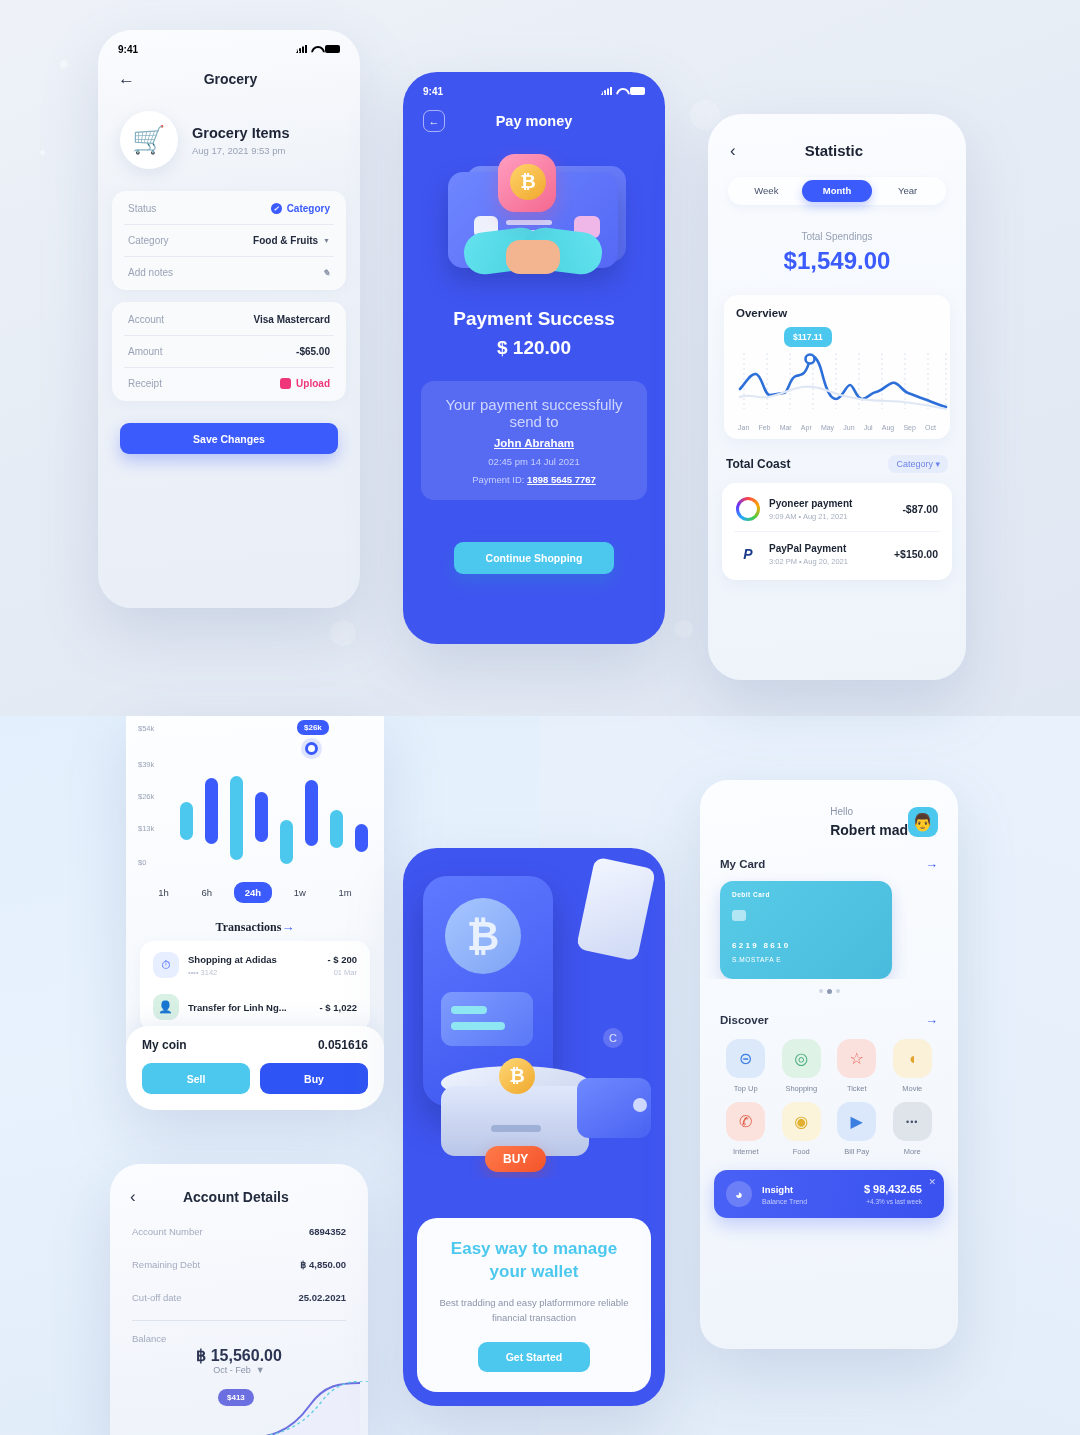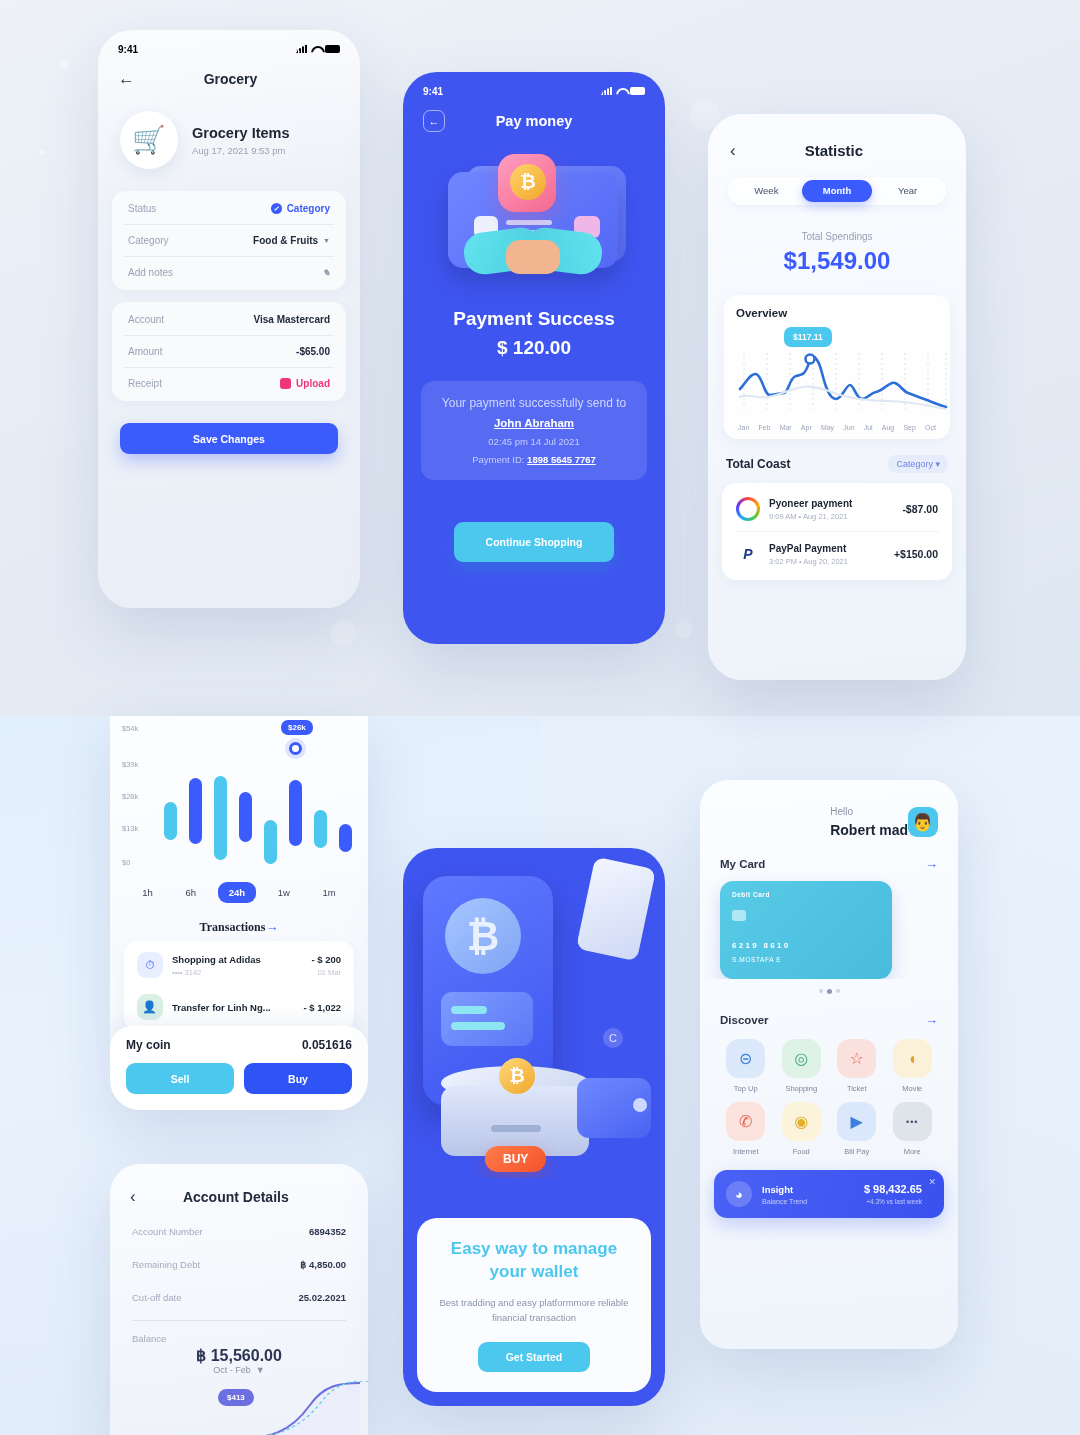--- a/index.html
+++ b/index.html
@@ -81,26 +81,26 @@
     background:linear-gradient(140deg,#ffd36a,#f0a82e);display:flex;align-items:center;justify-content:center;
     font-size:19px;color:#fff;font-weight:bold; }
   .ic-hand { position:absolute;left:16px;bottom:-4px;width:78px;height:42px;border-radius:20px;
     background:linear-gradient(120deg,#63e3ee,#49cfe0);transform:rotate(-7deg); }
   .ic-hand2 { position:absolute;right:16px;bottom:-4px;width:78px;height:42px;border-radius:20px;
     background:linear-gradient(240deg,#63e3ee,#49cfe0);transform:rotate(7deg); }
   .ic-palm { position:absolute;left:58px;bottom:-6px;width:54px;height:34px;border-radius:14px;background:#f3b58f; }
   .p2title { text-align:center;font-size:19px;font-weight:bold;margin-top:26px; }
   .p2amt { text-align:center;font-size:19px;font-weight:bold;margin-top:7px; }
   .p2box { margin:22px 18px 0;background:rgba(255,255,255,.13);border-radius:13px;padding:15px 12px;text-align:center; }
-  .p2b1 { font-size:12px;color:#cfd7ff; }
+  .p2b1 { font-size:15px;color:#cfd7ff; }
   .p2b2 { font-size:11.5px;font-weight:bold;margin-top:7px;text-decoration:underline; }
   .p2b3 { font-size:9.5px;color:#c6cfff;margin-top:7px; }
   .p2b4 { font-size:9.5px;color:#c6cfff;margin-top:7px; }
   .p2b4 u { color:#fff;font-weight:bold; }
-  .btn-cy { margin:42px auto 0;width:160px;height:40px;border-radius:9px;background:#4cc8ee;
+  .btn-cy { margin:42px auto 0;width:160px;height:32px;border-radius:9px;background:#4cc8ee;
     display:flex;align-items:center;justify-content:center;font-size:10.5px;font-weight:bold;
     box-shadow:0 8px 18px rgba(40,150,200,.3); }
 
   
   #p3 { left:708px; top:114px; width:258px; height:566px;
     background:linear-gradient(175deg,#fafcff 0%,#eef3fa 100%); }
   .p3head { display:flex;align-items:center;padding:28px 22px 0; }
   .p3head .ttl { flex:1;text-align:center;font-size:15px;font-weight:bold;color:#1b2333;margin-left:-12px; }
   .seg { margin:18px 20px 0;height:28px;border-radius:14px;background:rgba(255,255,255,.75);
     display:flex;align-items:center;padding:3px; box-shadow:0 3px 10px rgba(150,170,210,.12); }
@@ -124,21 +124,21 @@
   .txico { width:24px;height:24px;border-radius:50%;flex:none;display:flex;align-items:center;justify-content:center; }
   .ring { border:3px solid transparent;background:
      linear-gradient(#fff,#fff) padding-box,
      conic-gradient(#f44,#fa0,#4c4,#2af,#63f,#f44) border-box; }
   .ppal { background:#fff;color:#1b3c8c;font-size:14px;font-weight:bold;font-style:italic; }
   .txn { font-size:10px;font-weight:bold;color:#1b2333; }
   .txd { font-size:7.5px;color:#a6aebf;margin-top:3px; }
   .txa { margin-left:auto;font-size:10.5px;font-weight:bold;color:#1b2333; }
 
   
-  #p4 { left:110px; top:716px; width:258px; height:394px;
+  #p4 { left:126px; top:716px; width:258px; height:394px;
     background:linear-gradient(175deg,#fdfeff,#f3f7fc); border-radius:0 0 30px 30px; }
   .bcwrap { position:relative;height:150px;margin:6px 10px 0 6px; }
   .ylab { position:absolute;left:6px;font-size:7.5px;color:#9aa3b6; }
   .bars { position:absolute;left:48px;right:6px;top:0;bottom:0;display:flex;align-items:flex-end;
     justify-content:space-between; }
   .bwrap { width:13px;height:100%;position:relative; }
   .bar { position:absolute;left:0;width:13px;border-radius:7px; }
   .btip { position:absolute;background:#3b5bfd;color:#fff;font-size:8px;font-weight:bold;
     padding:3px 7px;border-radius:7px;white-space:nowrap; }
   .bdot { position:absolute;width:13px;height:13px;border-radius:50%;background:#fff;

